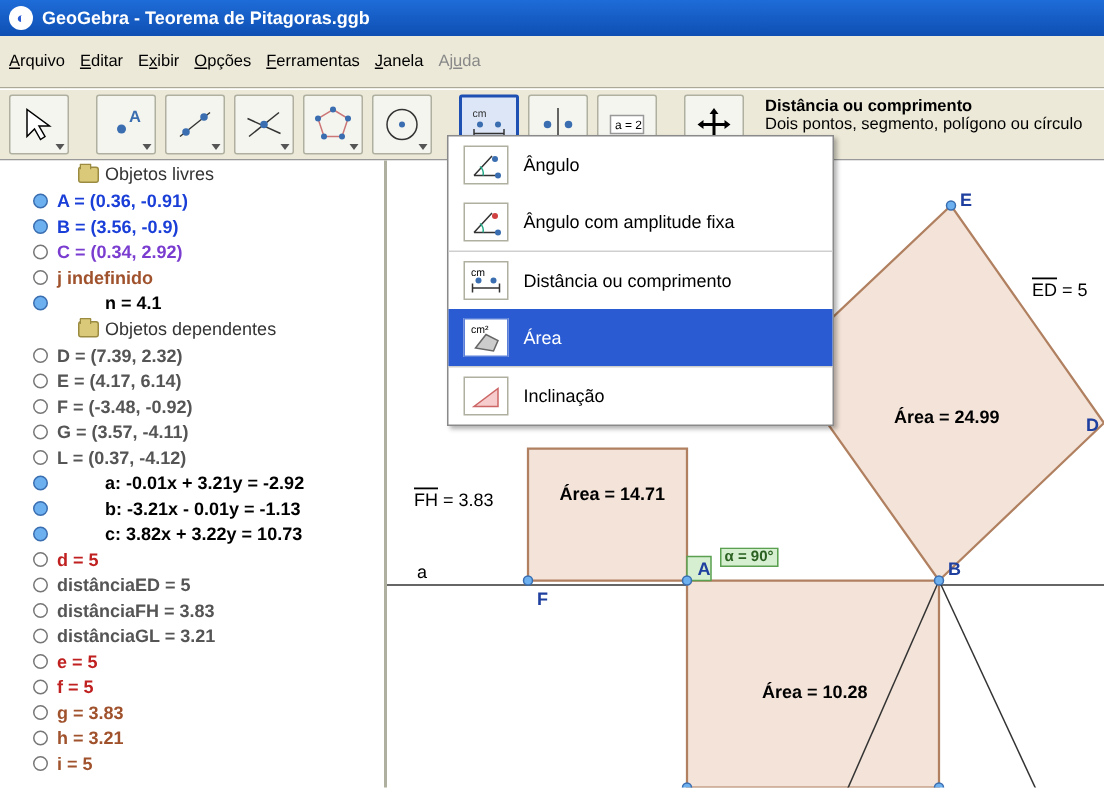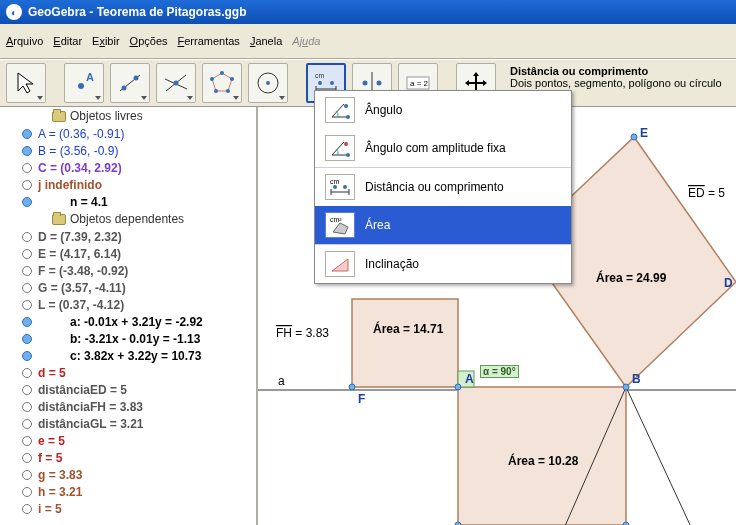--- a/index.html
+++ b/index.html
@@ -19,21 +19,21 @@
     background: #fff; display: flex; align-items: center; justify-content: center;
     color: #2b5bd3; font-size: 10px; font-weight: bold;
   }
 
   
   .menubar {
     height: 35px; background: #ece9d8; display: flex; gap: 10px;
     padding: 16px 6px; align-items: center; border-bottom: 1px solid #aca899;
     font-size: 11px; color: #000;
   }
-  .menubar .dim { color: #888; font-style: italic; }
+  .menubar .dim { color: #888; }
   .menuitem { cursor: default; }
   .menuitem span.u { text-decoration: underline; }
 
   
   .toolbar {
     background: #ece9d8;
     border-top: 1px solid #fff;
     border-bottom: 1px solid #999;
     padding: 3px 6px;
     display: flex; align-items: flex-start; gap: 6px;
@@ -75,36 +75,36 @@
   }
   .tree-item {
     display: flex; align-items: center; gap: 6px;
     padding: 0 0 0 22px; height: 17px; color: #000;
   }
   .tree-item .bullet {
     width: 10px; height: 10px; border-radius: 50%;
     border: 1px solid #777; background: #fff; flex-shrink: 0;
   }
   .tree-item .bullet.filled { background: #6cb0f0; border-color: #3a6eb0; }
-  .c-blue   { color: #1a3ed8; font-weight: normal; }
+  .c-blue   { color: #1a3ed8; font-weight: bold; }
   .c-purple { color: #7a3dd0; font-weight: bold; }
   .c-brown  { color: #a0522d; font-weight: bold; }
   .c-red    { color: #c02020; font-weight: bold; }
   .c-black  { color: #000; font-weight: bold; margin-left: 32px; }
   .c-gray   { color: #555; font-weight: bold; }
 
   
   .canvas {
     flex: 1; position: relative; background: #fff; overflow: hidden;
   }
   .canvas svg { position: absolute; inset: 0; width: 100%; height: 100%; }
 
   
   .dropdown {
-    position: absolute; left: 314px; top: 90px;
+    position: absolute; left: 298px; top: 90px;
     width: 258px; background: #fff;
     border: 1px solid #8a8a8a; box-shadow: 2px 2px 3px rgba(0,0,0,.3);
     font-size: 12px; z-index: 50;
   }
   .dropdown .row {
     display: flex; align-items: center; gap: 10px;
     padding: 5px 10px; height: 38px;
   }
   .dropdown .row.sel { background: #2b5bd3; color: #fff; }
   .dropdown .sep { height: 1px; background: #cfcfcf; margin: 0; }

